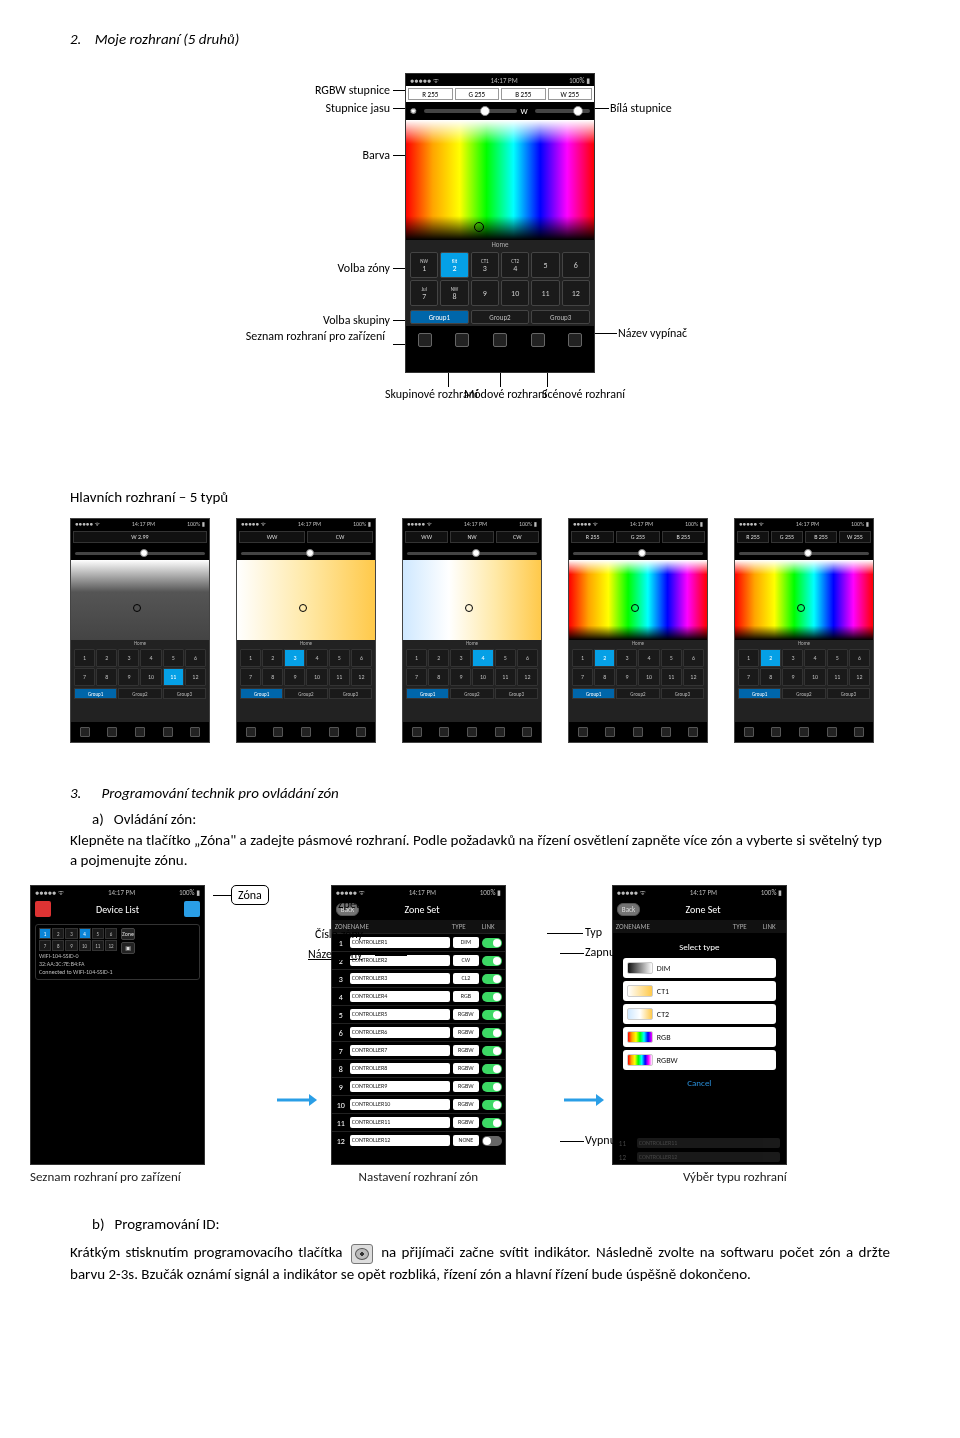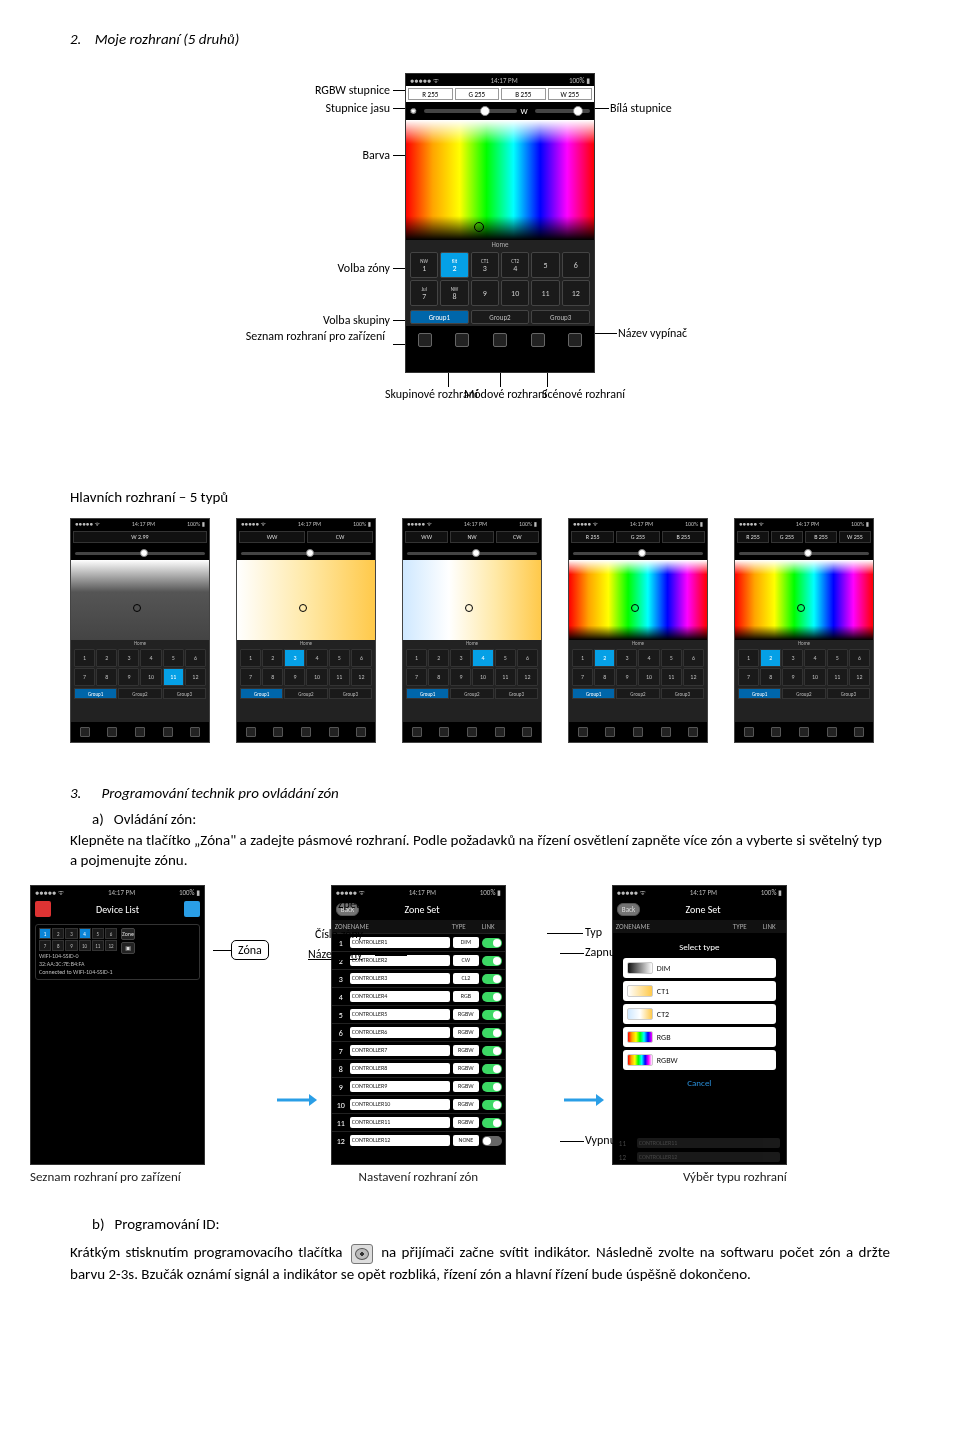--- a/index.html
+++ b/index.html
@@ -116,21 +116,21 @@
   .z-header .blue { background:#2a9ee6; }
   .z-body { flex:1; background:#000; padding:4px; }
   .device-entry { border:1px solid #333; border-radius:3px; padding:3px; margin-bottom:4px; display:flex; gap:4px; align-items:flex-start; }
   .mini-zones { display:grid; grid-template-columns:repeat(6,1fr); gap:1px; width:78px; }
   .mini-zones .c { height:11px; background:#1a1a1a; border:1px solid #333; font-size:5px; display:flex; align-items:center; justify-content:center; color:#bbb; }
   .mini-zones .c.a { background:#0a84d6; color:#fff; }
   .device-info { flex:1; font-size:6px; color:#bbb; line-height:1.3; }
   .device-icons { display:flex; flex-direction:column; gap:2px; }
   .di { width:14px; height:12px; border:1px solid #444; border-radius:2px; background:#222; font-size:6px; color:#ddd; display:flex; align-items:center; justify-content:center; }
   .zona-bubble { border:1px solid #000; border-radius:5px; padding:2px 6px; font-size:12px; background:#fff; }
-  .zona-wrap { display:flex; align-items:center; margin-top:55px; }
+  .zona-wrap { display:flex; align-items:center; }
   .zona-line { width:18px; height:1px; background:#000; }
 
   
   .zcaption { font-size:13px; color:#222; margin-top:4px; text-align:left; }
 
   
   .zlist { flex:1; background:#000; }
   .zlist-header { display:flex; background:#111; font-size:7px; color:#aaa; padding:2px 3px; gap:4px; }
   .zlist-header .zh { }
   .zrow { display:flex; align-items:center; border-top:1px solid #222; padding:2px 3px; gap:3px; height:18px; }

